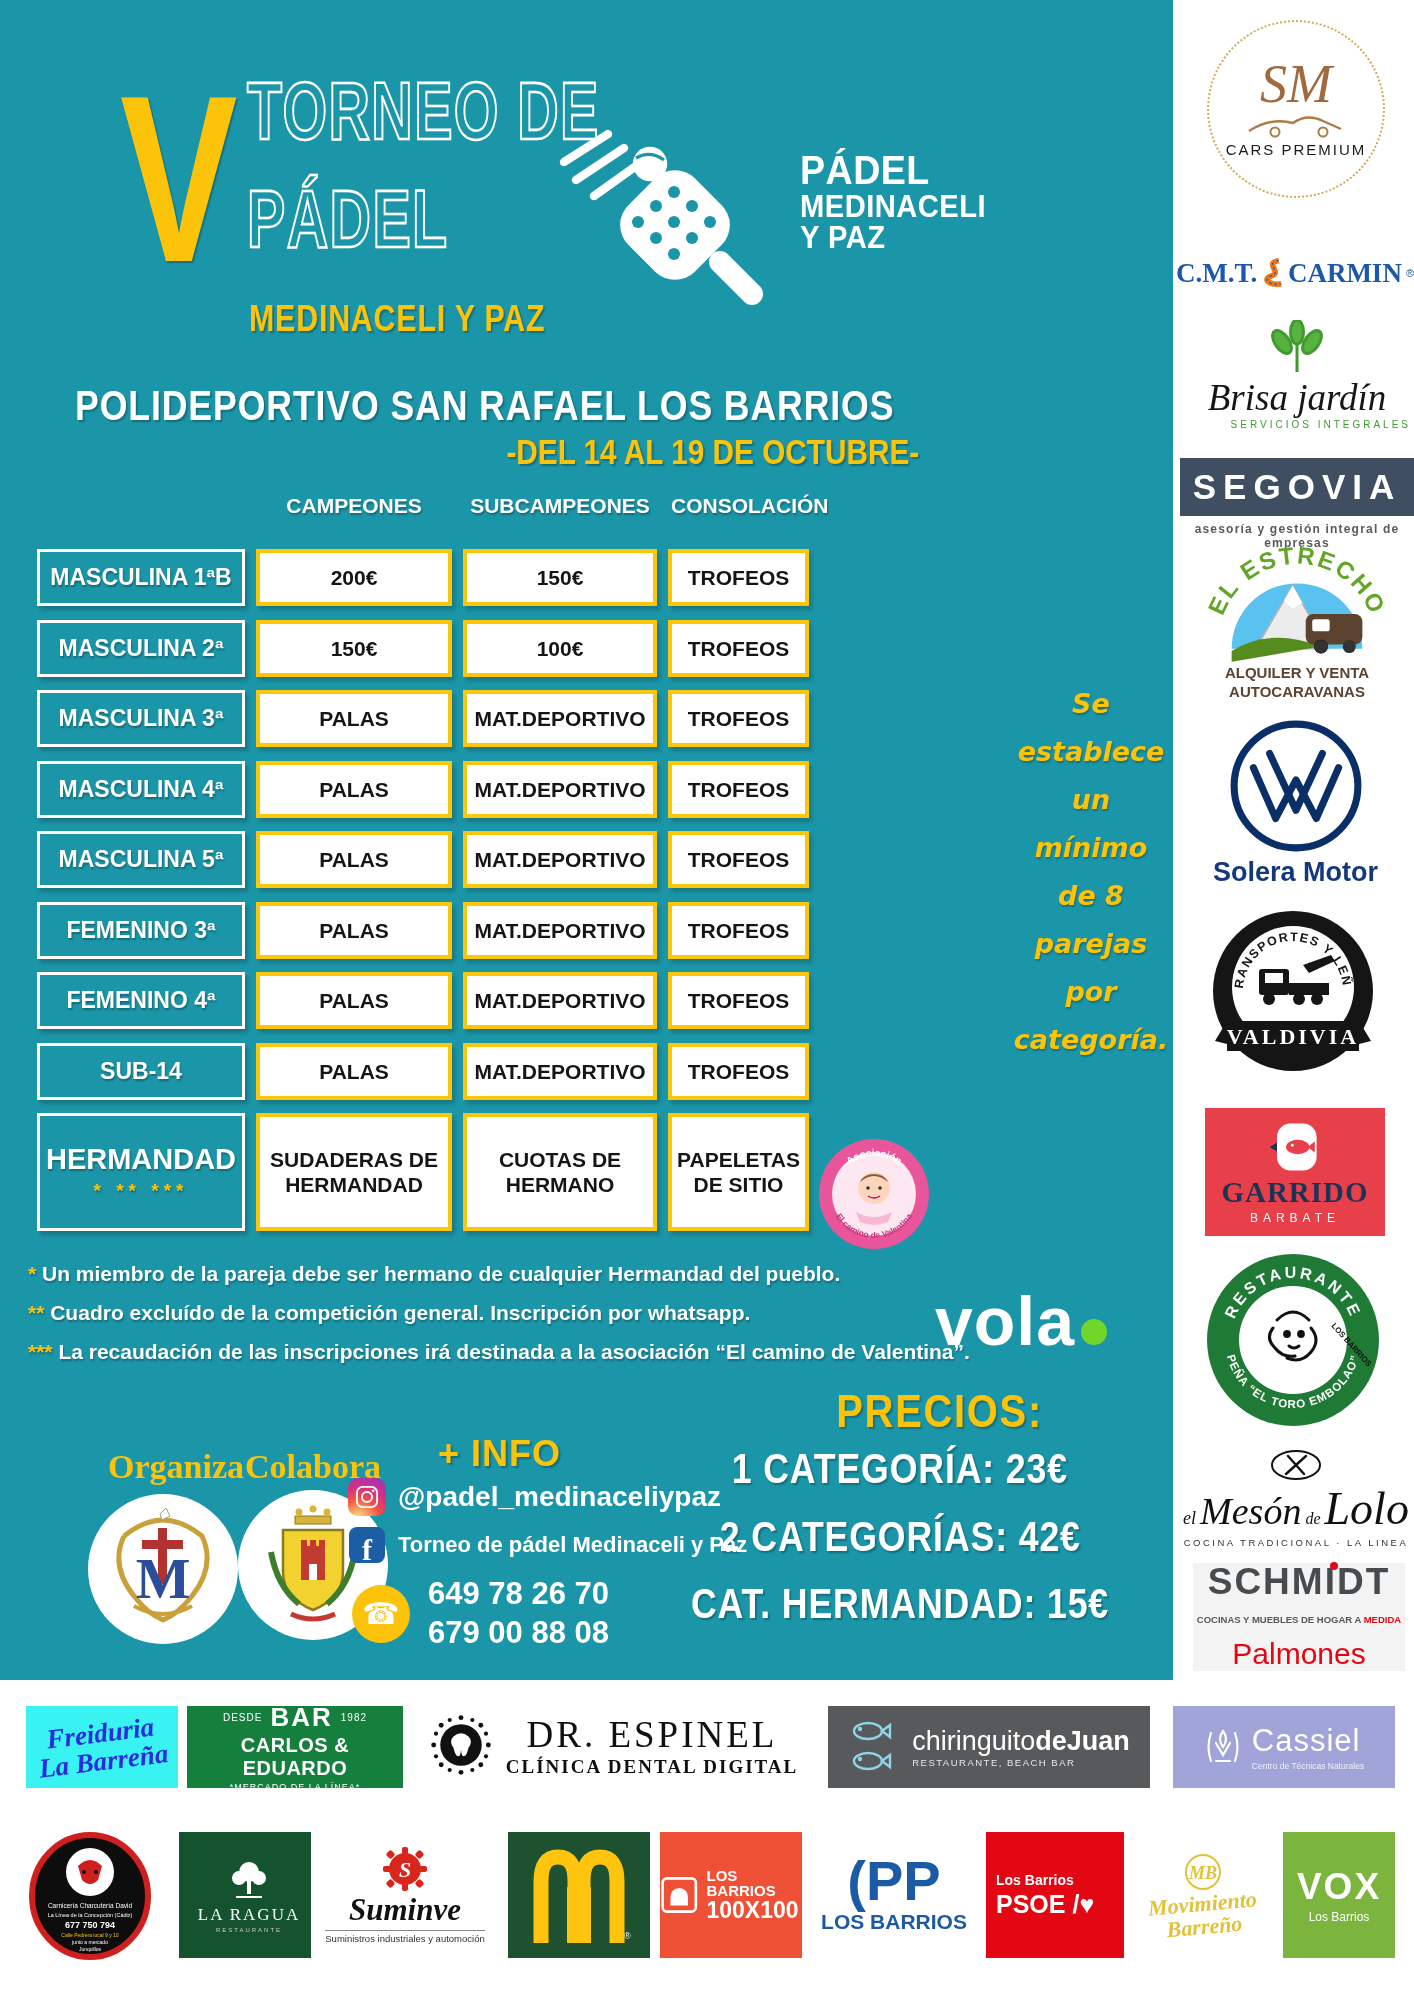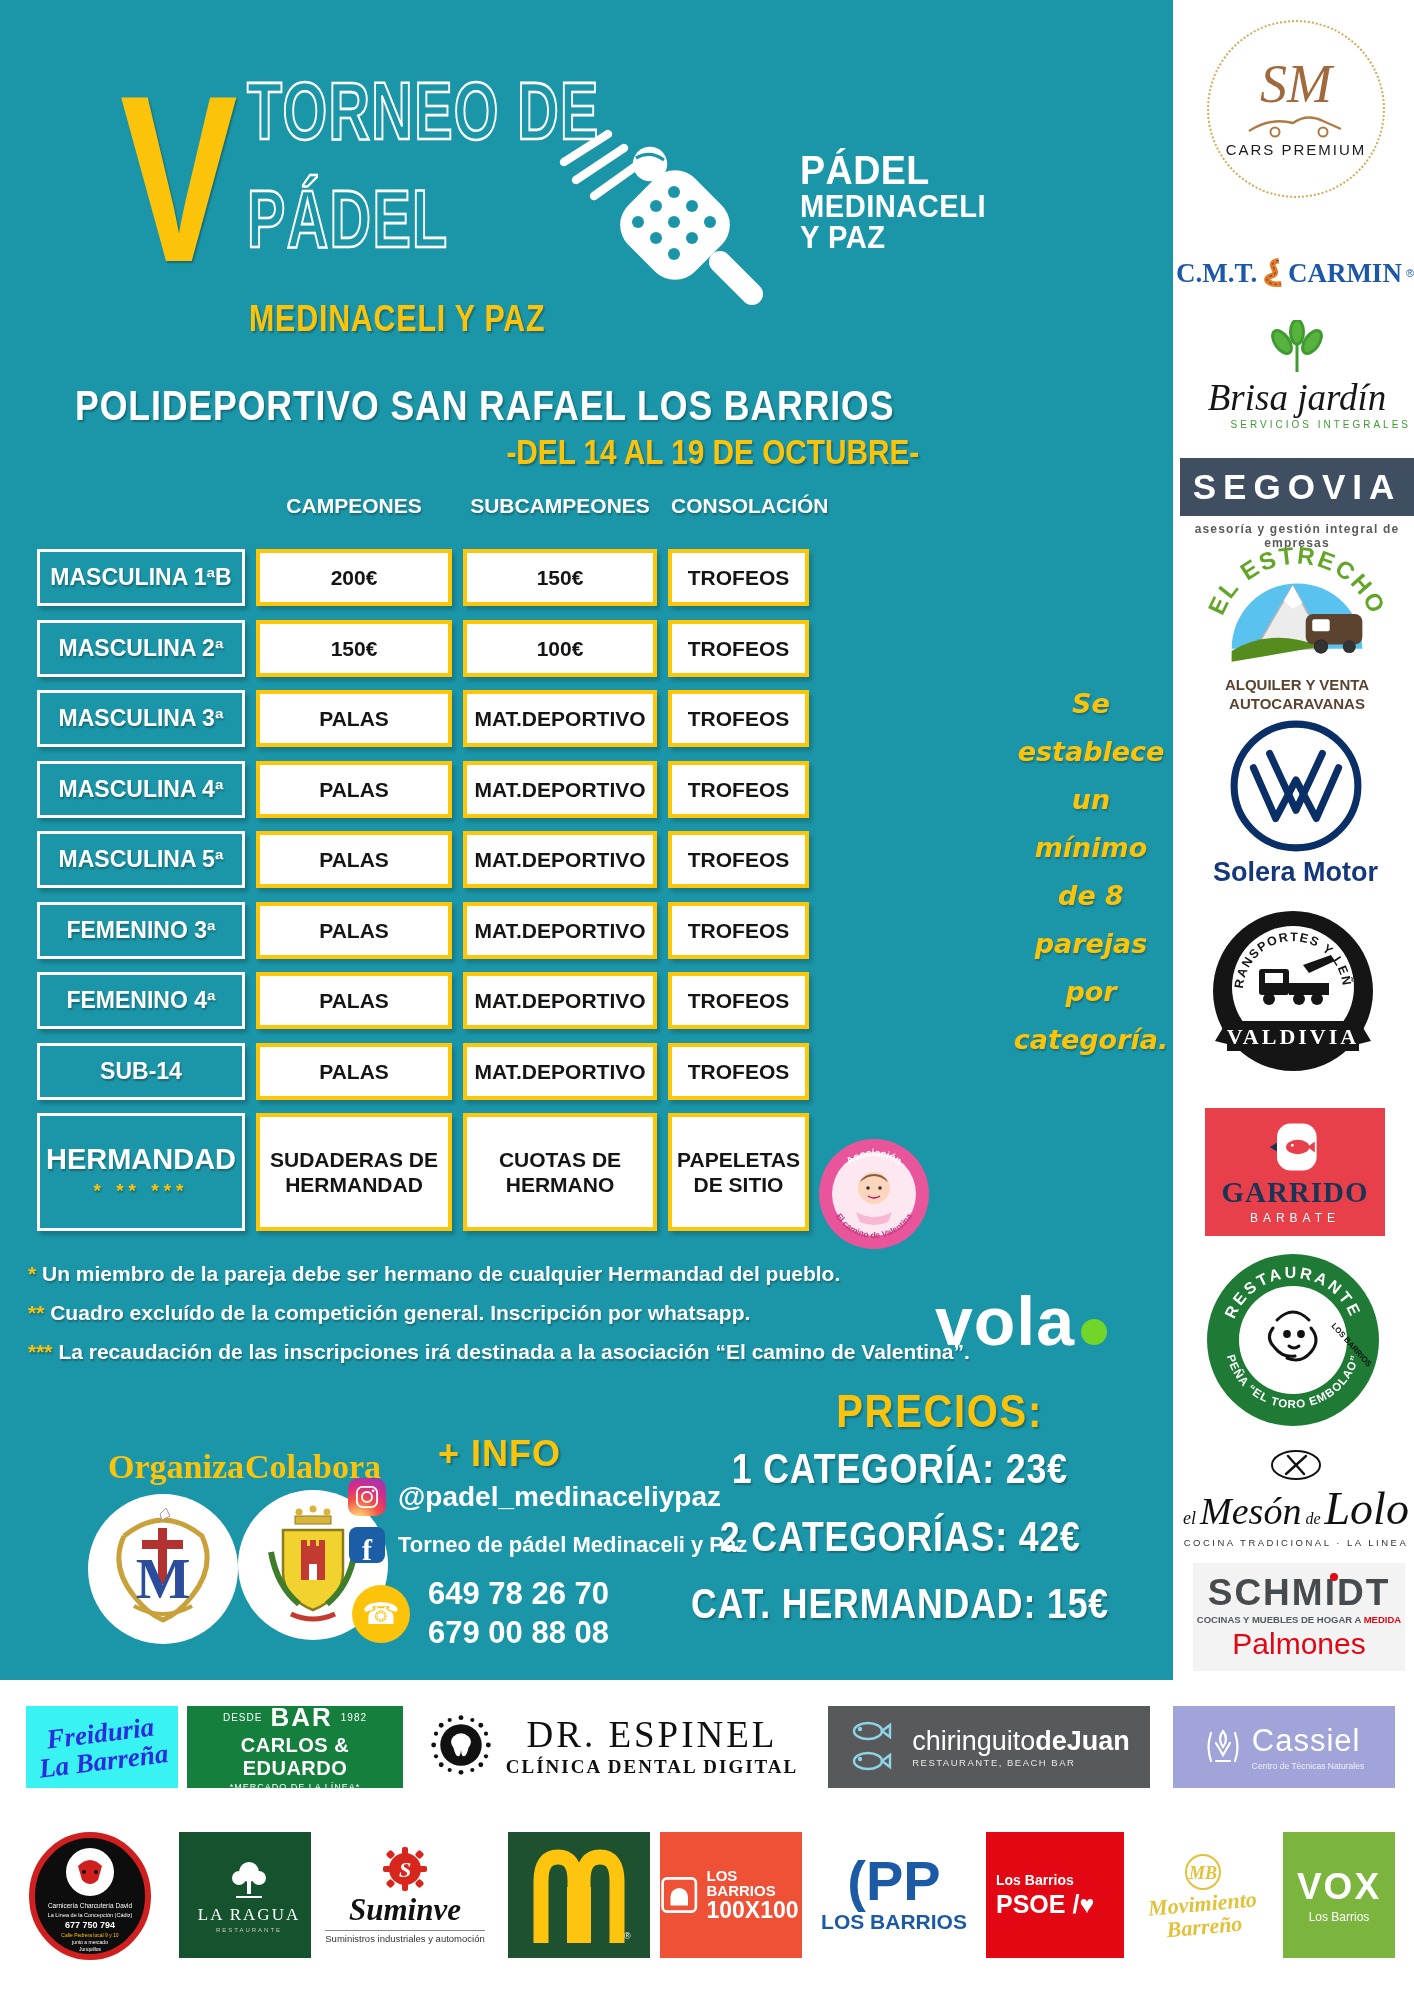--- a/index.html
+++ b/index.html
@@ -68,33 +68,33 @@
   .cmt-txt{color:#1d58a8;font-weight:bold;font-size:27px;font-family:"Liberation Serif",serif;}
   .cmt-reg{color:#1d58a8;font-size:11px;vertical-align:top;}
 
   .brisa-script{font-family:"Liberation Serif",serif;font-style:italic;color:#161616;font-size:37px;}
   .brisa-tag{color:#3f9b2f;font-size:10px;letter-spacing:3px;align-self:flex-end;}
 
   .segovia-box{width:234px;height:58px;background:#3f4e61;color:#fff;display:flex;align-items:center;justify-content:center;
                font-size:35px;letter-spacing:7px;font-weight:bold;}
   .segovia-tag{color:#5a5a5a;font-weight:bold;font-size:12px;letter-spacing:1.2px;margin-top:6px;}
 
-  .estrecho-lines{color:#5b4330;font-weight:bold;font-size:15px;line-height:1.25;margin-top:12px;}
+  .estrecho-lines{color:#5b4330;font-weight:bold;font-size:15px;line-height:1.25;}
 
   .solera{color:#15377c;font-weight:bold;font-size:27px;}
 
   .garrido-box{width:180px;height:128px;background:#e8404a;display:flex;flex-direction:column;align-items:center;justify-content:center;gap:2px;}
   .garrido-name{color:#1d3356;font-weight:bold;font-size:29px;letter-spacing:1px;font-family:"Liberation Serif",serif;}
   .garrido-sub{color:#fff;font-size:12px;letter-spacing:5px;}
 
   .meson-line{font-family:"Liberation Serif",serif;font-style:italic;color:#111;white-space:nowrap;text-align:right;}
   .meson-el{font-size:18px;}.meson-m{font-size:38px;}.meson-de{font-size:16px;}.meson-lolo{font-size:46px;}
   .meson-tag{font-size:9.5px;letter-spacing:2.5px;color:#333;margin-top:2px;}
 
-  .schmidt-box{width:212px;height:108px;background:#f3f3f3;display:flex;flex-direction:column;align-items:center;justify-content:center;}
+  .schmidt-box{width:212px;height:108px;background:#f3f3f3;display:flex;flex-direction:column;align-items:center;justify-content:space-between;}
   .schmidt-name{position:relative;color:#474b4e;font-weight:bold;font-size:37px;letter-spacing:2px;line-height:1;}
   .schmidt-dot{position:absolute;left:122px;top:-1px;width:8px;height:8px;border-radius:50%;background:#e30613;}
   .schmidt-tag{font-size:9.5px;color:#55585a;font-weight:bold;margin-top:3px;}
   .schmidt-tag .red{color:#e30613;}
   .schmidt-city{color:#e30613;font-size:30px;margin-top:2px;}
 
   
   .freiduria{background:#39f3f3;color:#2b2be0;font-family:"Liberation Serif",serif;font-style:italic;font-weight:bold;
              font-size:27px;line-height:1.05;}
   .freiduria .rot{transform:rotate(-7deg);}

